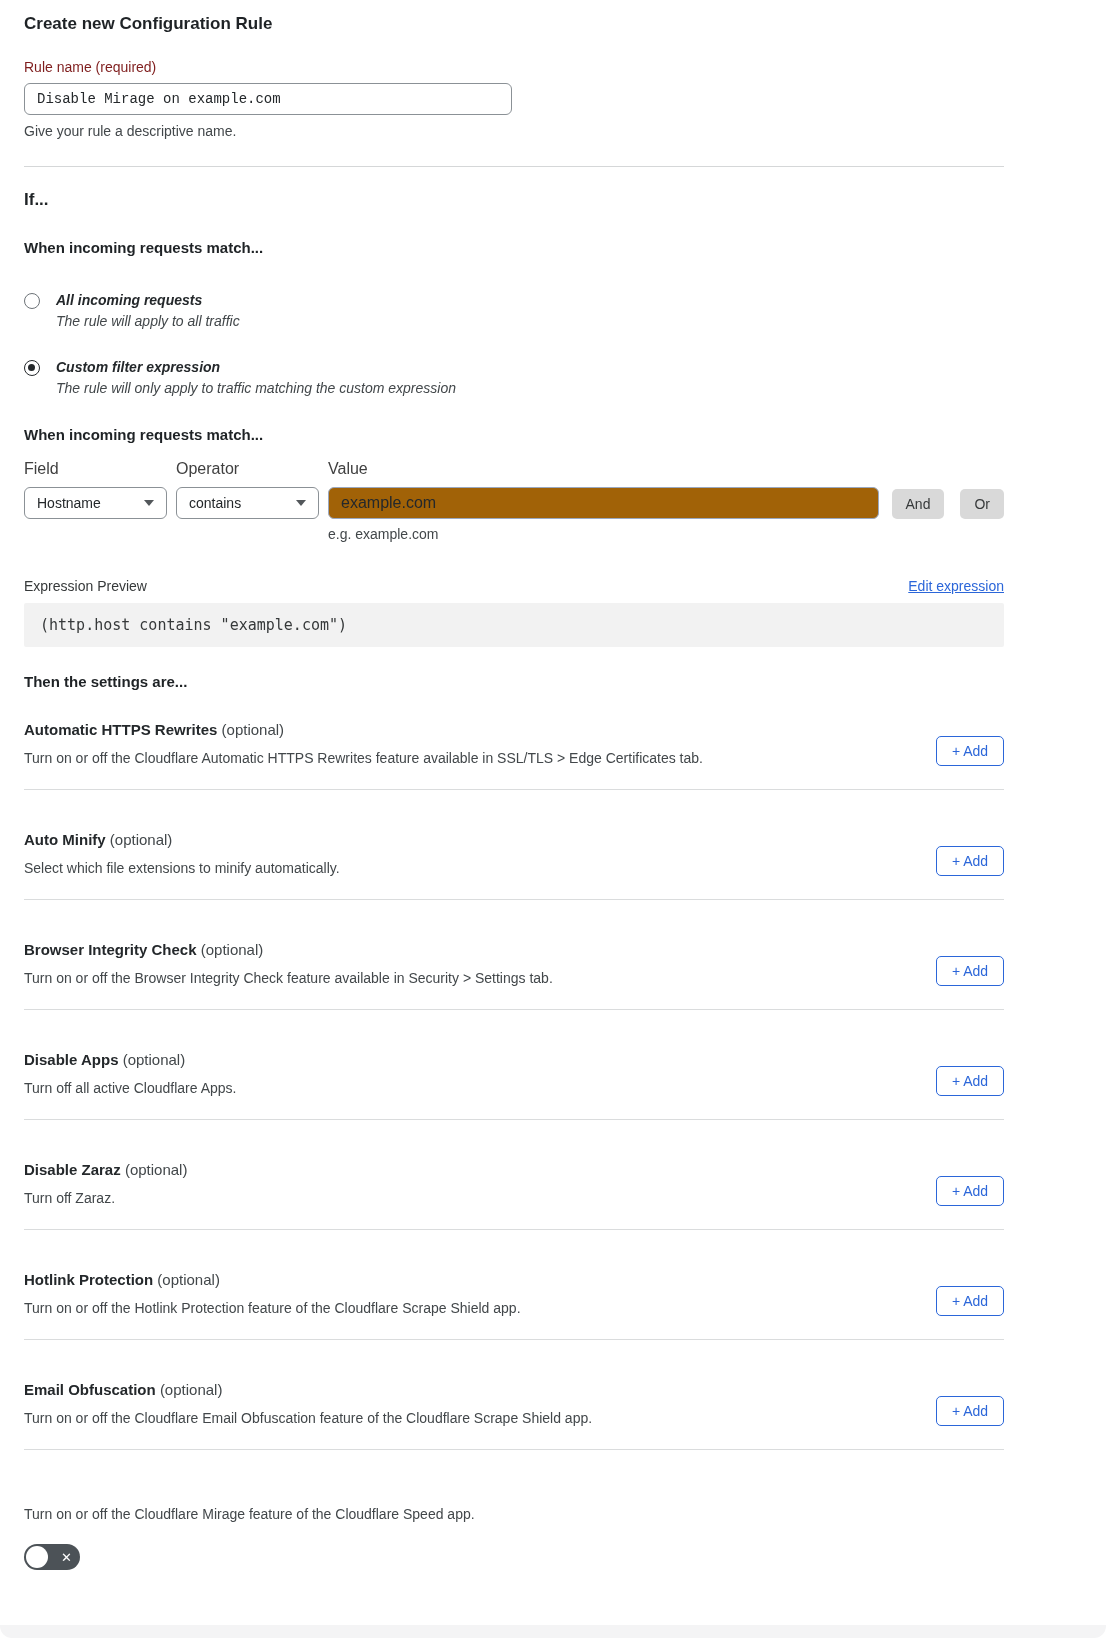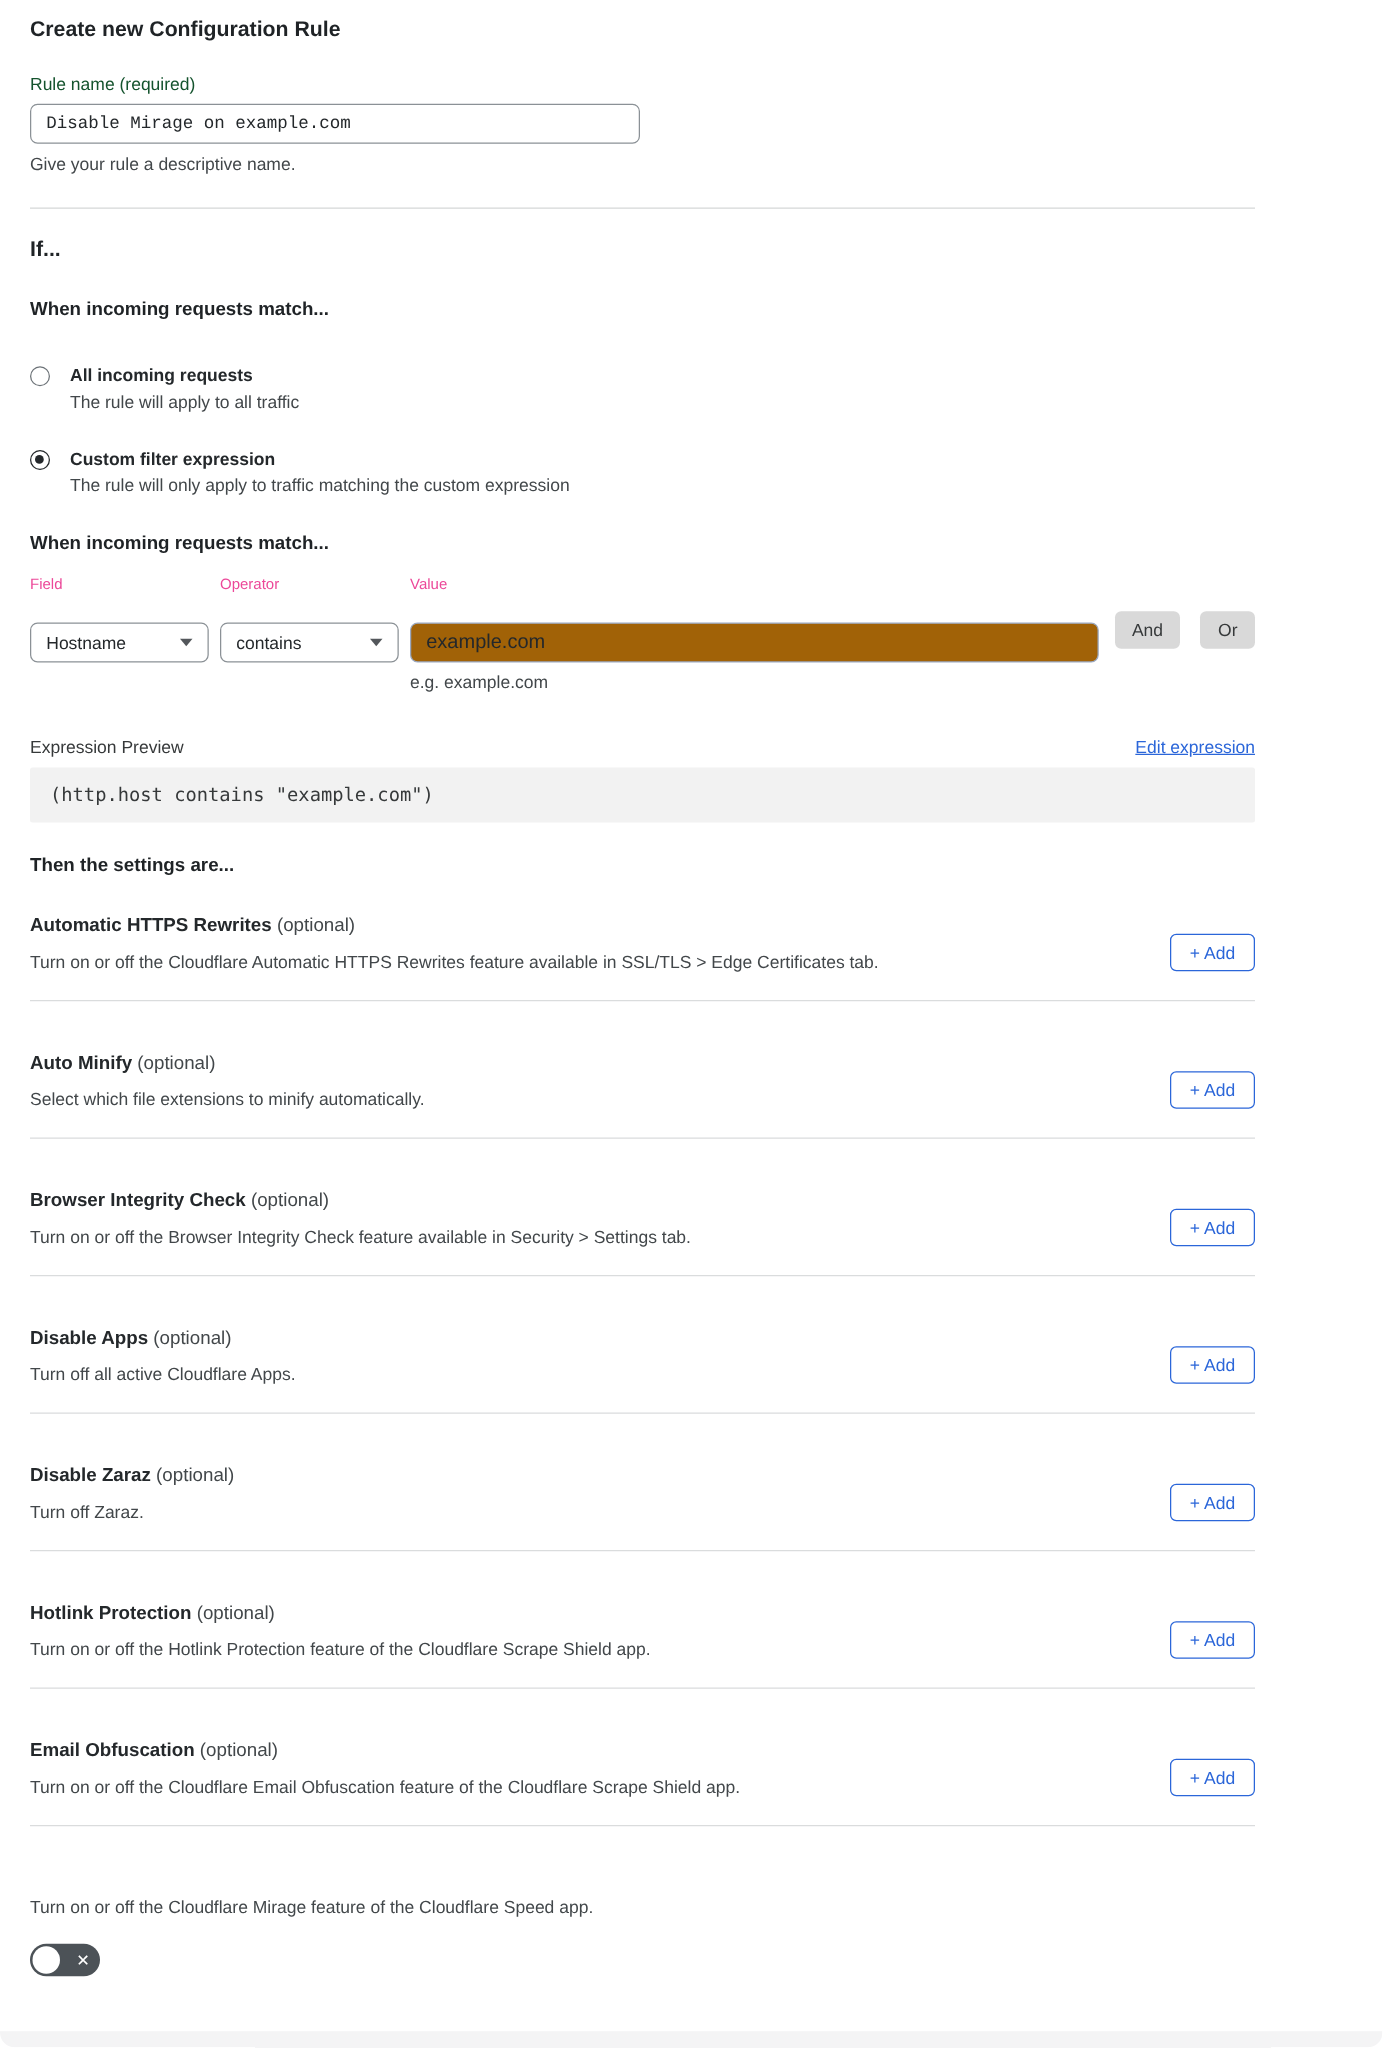--- a/index.html
+++ b/index.html
@@ -3,46 +3,46 @@
 <meta charset="utf-8">
 <style>
   * { box-sizing: border-box; }
   html,body { margin:0; padding:0; background:#ffffff;
     font-family:"Liberation Sans", sans-serif; color:#24282b; }
   .page { position:relative; width:1106px; height:1638px; overflow:hidden; background:#fff;border-radius:12px; }
   .container { width:980px; margin-left:24px; padding-top:14px; }
 
   h1.page-title { font-size:17px; font-weight:700; margin:0 0 25px 0; color:#1f2326; }
 
-  .field-label { font-size:14px; color:#14532d; margin-bottom:8px; }
+  .field-label { font-size:14px; color:#7f1d1d; margin-bottom:8px; }
   .rule-name-input { width:488px; height:32px; border:1px solid #8b9196; border-radius:6px;
     padding:0 12px; font-size:14px; color:#24282b; font-family:Liberation Mono, monospace; outline:none; }
   .helper { font-size:14px; color:#42474a; margin-top:8px; }
 
   .divider { border:none; border-top:1px solid #d5d7d8; margin:27px 0 0 0; }
 
   h2.if-heading { font-size:17px; font-weight:700; margin:23px 0 0 0; color:#1f2326; }
   .match-heading { font-size:15px; font-weight:700; color:#1f2326; margin-top:29px; }
 
-  .radio-group { margin-top:36px; }
+  .radio-group { margin-top:36px;font-style:italic; }
   .radio-item { display:flex; align-items:flex-start; margin-bottom:30px; cursor:pointer; }
   .radio-circle { width:16px; height:16px; border-radius:50%; border:1.5px solid #6d7378;
     margin-top:1px; flex:0 0 16px; position:relative; background:#fff; }
   .radio-item.selected .radio-circle { border-color:#24282b; }
   .radio-item.selected .radio-circle::after { content:""; position:absolute; left:3px; top:3px;
     width:7px; height:7px; border-radius:50%; background:#24282b; }
   .radio-text { margin-left:16px; }
   .radio-label { font-size:14px; font-weight:700; color:#24282b; }
   .radio-desc { font-size:14px; color:#42474a; margin-top:5px; }
 
   .builder { display:flex; margin-top:17px; align-items:flex-start; }
   .col { display:flex; flex-direction:column; }
   .col-field, .col-operator { width:143px; margin-right:9px; }
   .col-value { flex:1; }
-  .col-label { font-size:12px; color:#ec4899; margin-bottom:24px; }
+  .col-label { font-size:16px; color:#404040; margin-bottom:9px; }
   .select-box { height:32px; border:1px solid #8b9196; border-radius:6px; background:#fff;
     display:flex; align-items:center; justify-content:space-between; padding:0 12px; cursor:pointer; }
   .select-box .sel-text { font-size:14px; color:#24282b; }
   .chevron { width:0; height:0; border-left:5px solid transparent; border-right:5px solid transparent;
     border-top:6px solid #53575b; }
   .value-input { height:32px; width:100%; border:1px solid #9aa8c0; border-radius:6px;
     background:#a16207; padding:0 12px; font-size:16px; color:#24282b;
     font-family:"Liberation Sans",sans-serif; outline:none; }
   .conn { display:flex; padding-top:29px; margin-left:13px; }
   .conn-btn { height:30px; border:none; border-radius:5px; background:#d9d9d9; color:#36393a;

